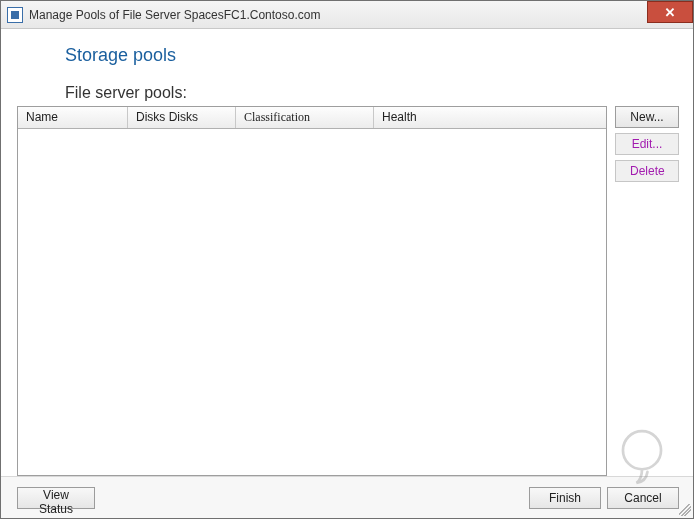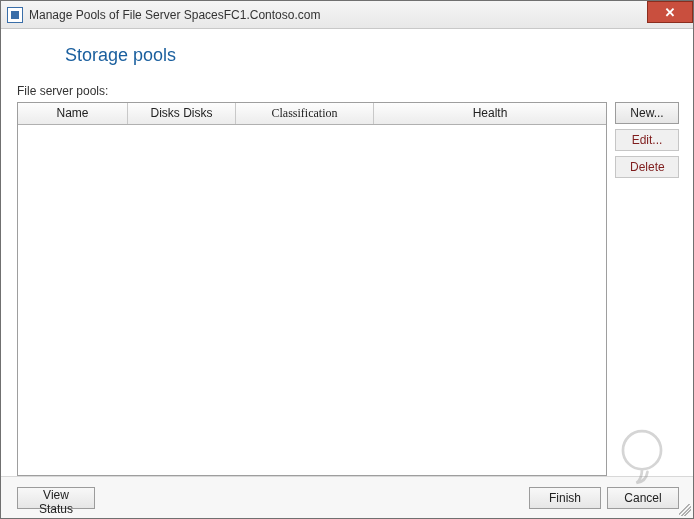--- a/index.html
+++ b/index.html
@@ -74,22 +74,23 @@
     }
     .page-title {
       color: #1a5f9e;
       font-size: 18px;
       font-weight: 400;
       margin-bottom: 18px;
       margin-left: 48px;
     }
     .pools-label {
       color: #333;
-      font-size: 12px;
+      font-size: 16px;
       margin-bottom: 4px;
+      margin-left: 48px;
     }
     .main-row {
       display: flex;
       gap: 8px;
       flex: 1;
       min-height: 0;
     }
     .table-wrap {
       flex: 1;
       border: 1px solid #9e9e9e;
@@ -104,21 +105,20 @@
       background: linear-gradient(#fdfdfd, #ececec);
       border-bottom: 1px solid #b0b0b0;
     }
     .th {
       padding: 3px 8px;
       font-size: 12px;
       color: #222;
       border-right: 1px solid #c8c8c8;
       white-space: nowrap;
       overflow: hidden;
-      text-align: center;
     }
     .th:last-child { border-right: none; }
     .th-name { width: 110px; }
     .th-disks { width: 108px; }
     .th-class { width: 138px; font-family: Liberation Serif, serif; }
     .th-status { width: 108px; }
     .th-health { flex: 1; }
     .table-body {
       flex: 1;
       background: #fff;
@@ -133,21 +133,21 @@
       height: 22px;
       background: linear-gradient(#f8f8f8, #e6e6e6);
       border: 1px solid #9c9c9c;
       font-size: 12px;
       color: #222;
       cursor: pointer;
       padding: 0 14px;
       font-family: inherit;
     }
     .btn:disabled {
-      color: #7f1d1d;
+      color: #a21caf;
       background: #f0f0f0;
       border-color: #c6c6c6;
       cursor: default;
     }
     .footer {
       height: 42px;
       border-top: 1px solid #d8d8d8;
       display: flex;
       align-items: center;
       padding: 0 14px 0 16px;

